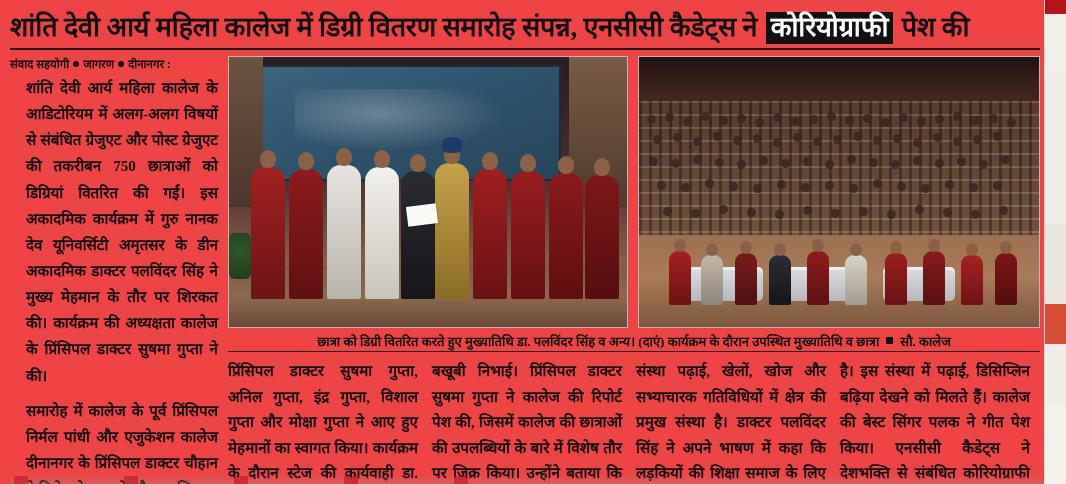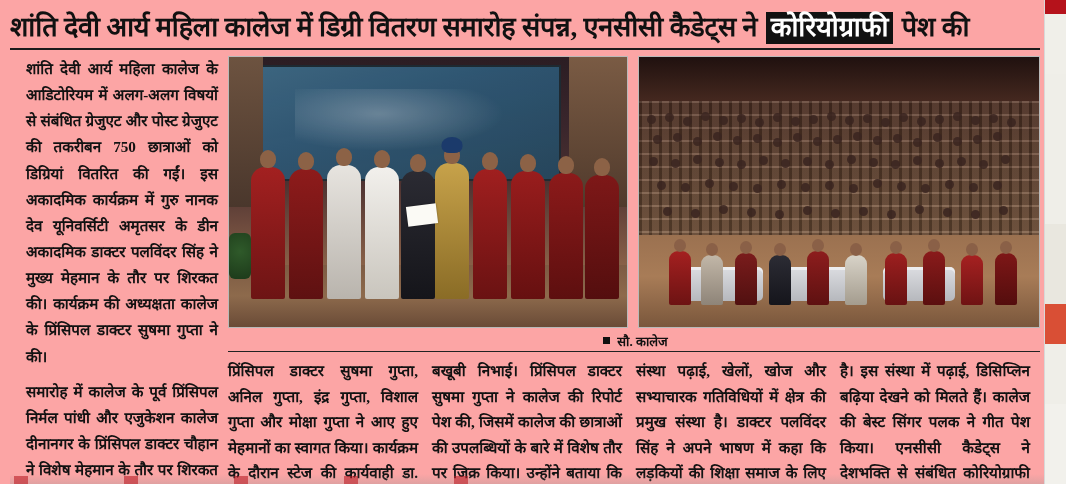--- a/index.html
+++ b/index.html
@@ -10,21 +10,21 @@
     background: #ffffff;
     font-family: "Liberation Sans", sans-serif;
     overflow: hidden;
     position: relative;
   }
 
   
   .page {
     position: absolute;
     inset: 0;
-    background: #fca5a5;
+    background: #ef4444;
   }
 
   
   .right-strip {
     position: absolute;
     top: 0;
     right: 0;
     width: 22px;
     height: 484px;
     background: #ffffff;
@@ -327,20 +327,23 @@
     <div class="headline">
       <span>शांति देवी आर्य महिला कालेज में डिग्री वितरण समारोह संपन्न, एनसीसी कैडेट्स ने</span>
       <span class="hl-invert">कोरियोग्राफी</span>
       <span>पेश की</span>
     </div>
   </div>
 
   <div class="content">
 
     <div class="col-left">
+      <div class="byline">
+        <span>संवाद सहयोगी</span><span class="dot"></span><span>जागरण</span><span class="dot"></span><span>दीनानगर :</span>
+      </div>
       <p class="para">शांति देवी आर्य महिला कालेज के आडिटोरियम में अलग-अलग विषयों से संबंधित ग्रेजुएट और पोस्ट ग्रेजुएट की तकरीबन 750 छात्राओं को डिग्रियां वितरित की गईं। इस अकादमिक कार्यक्रम में गुरु नानक देव यूनिवर्सिटी अमृतसर के डीन अकादमिक डाक्टर पलविंदर सिंह ने मुख्य मेहमान के तौर पर शिरकत की। कार्यक्रम की अध्यक्षता कालेज के प्रिंसिपल डाक्टर सुषमा गुप्ता ने की।</p>
       <p class="para">समारोह में कालेज के पूर्व प्रिंसिपल निर्मल पांधी और एजुकेशन कालेज दीनानगर के प्रिंसिपल डाक्टर चौहान ने विशेष मेहमान के तौर पर शिरकत की। कार्यक्रम का आगाज ज्योति प्रज्वलित करके पवित्र वेद मंत्रों के उच्चारण से किया गया।</p>
     </div>
 
     <div class="photos">
 
       <div class="photo photo-left">
         <div class="p1-bg"></div>
         <div class="p1-screen"></div>
         <div class="p1-wallL"></div>
@@ -505,20 +508,21 @@
               <span class="head"></span>
             </div>
           <div class="frontfig ff10">
               <span class="head"></span>
             </div>
         </div>
       </div>
     </div>
 
     <div class="caption">
+      <span>छात्रा को डिग्री वितरित करते हुए मुख्यातिथि डा. पलविंदर सिंह व अन्य। (दाएं) कार्यक्रम के दौरान उपस्थित मुख्यातिथि व छात्रा</span>
       <span class="sq"></span>
       <span>सौ. कालेज</span>
     </div>
 
     <div class="bottom-cols">
       <div class="bcol">
         <p class="para">प्रिंसिपल डाक्टर सुषमा गुप्ता, अनिल गुप्ता, इंद्र गुप्ता, विशाल गुप्ता और मोक्षा गुप्ता ने आए हुए मेहमानों का स्वागत किया। कार्यक्रम के दौरान स्टेज की कार्यवाही डा. नीनू शर्मा ने</p>
       </div>
       <div class="bcol">
         <p class="para">बखूबी निभाई। प्रिंसिपल डाक्टर सुषमा गुप्ता ने कालेज की रिपोर्ट पेश की, जिसमें कालेज की छात्राओं की उपलब्धियों के बारे में विशेष तौर पर जिक्र किया। उन्होंने बताया कि यह</p>

